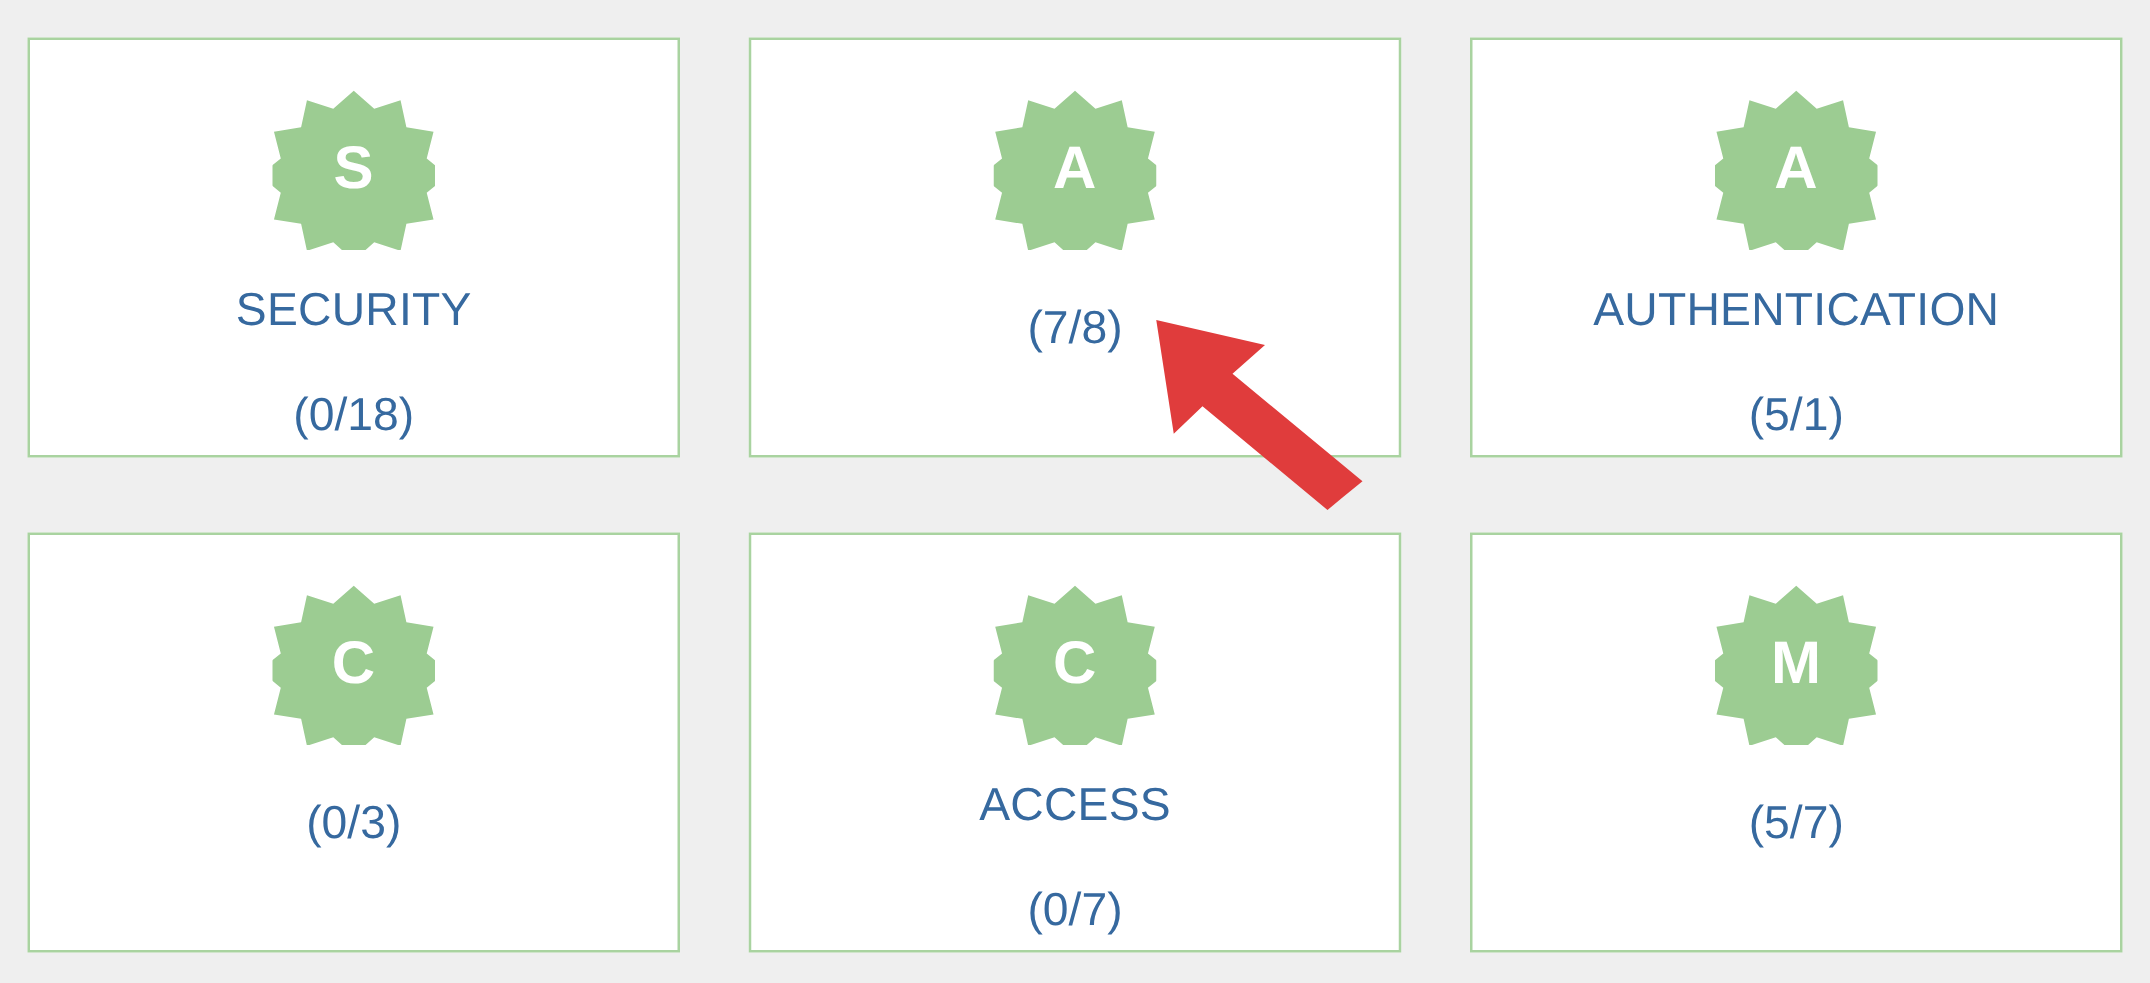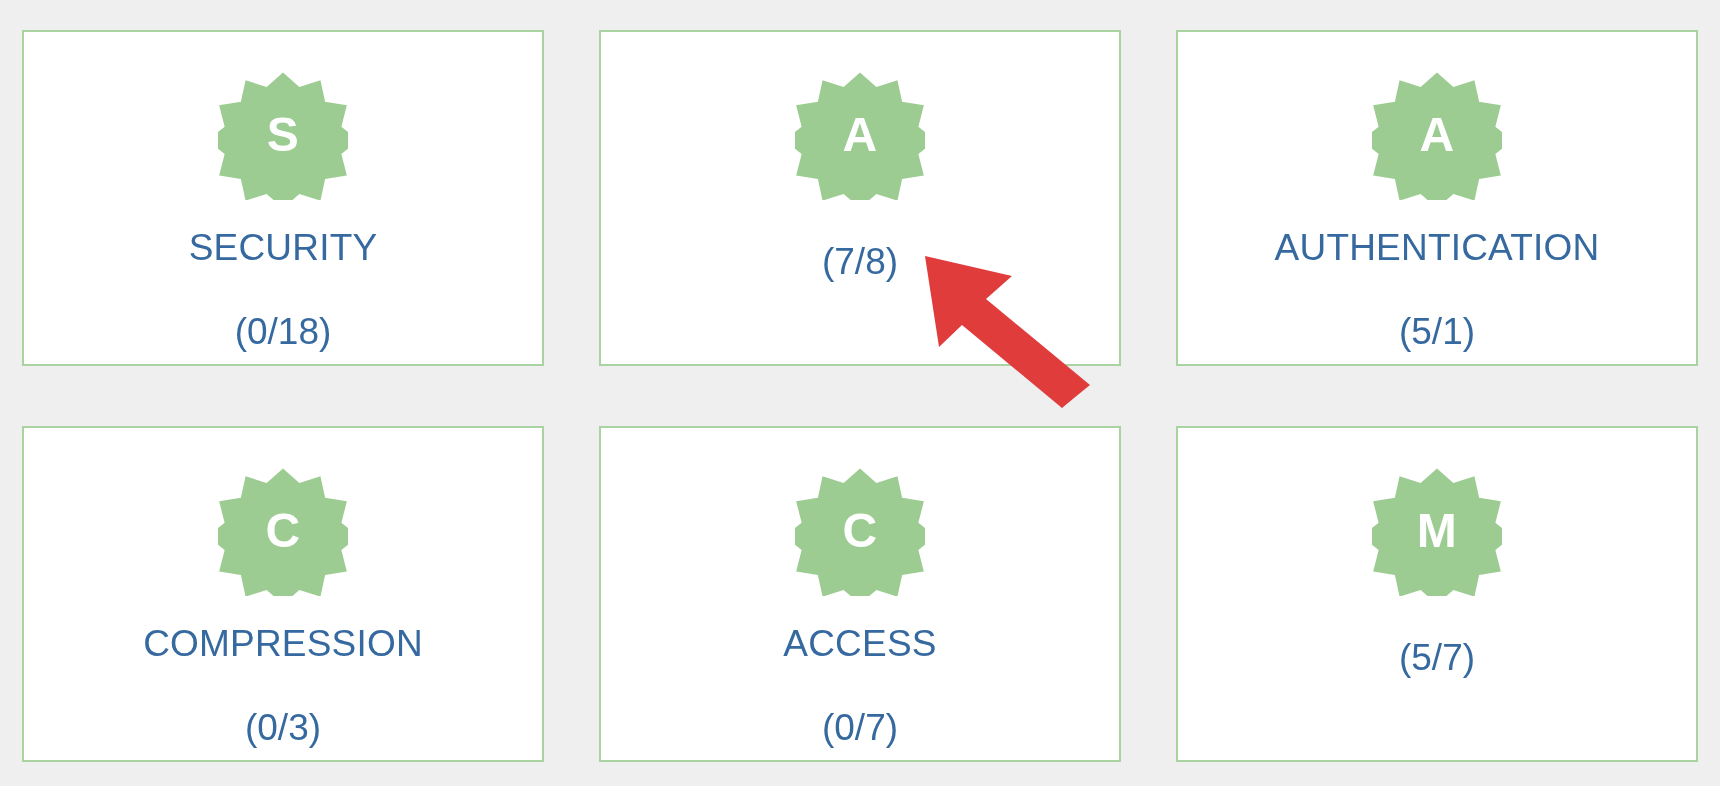--- a/index.html
+++ b/index.html
@@ -140,21 +140,20 @@
     <div class="card-count">(5/1)</div>
   </div>
 
   <div class="card">
     <div class="badge">
       <svg viewBox="0 0 100 100" xmlns="http://www.w3.org/2000/svg" aria-hidden="true">
         <polygon fill="#9ccc92" points="50,2 62.6,13.1 78.8,7.9 82.4,24.5 99.1,27.2 94.9,43.7 108,54.2 94.9,64.7 99.1,81.2 82.4,83.9 78.8,100.5 62.6,95.3 50,106.4 37.4,95.3 21.2,100.5 17.6,83.9 0.9,81.2 5.1,64.7 -8,54.2 5.1,43.7 0.9,27.2 17.6,24.5 21.2,7.9 37.4,13.1"></polygon>
       </svg>
       <span class="badge-letter">C</span>
     </div>
-    <div class="card-label">COMPRESSION</div>
     <div class="card-count">(0/3)</div>
   </div>
 
   <div class="card">
     <div class="badge">
       <svg viewBox="0 0 100 100" xmlns="http://www.w3.org/2000/svg" aria-hidden="true">
         <polygon fill="#9ccc92" points="50,2 62.6,13.1 78.8,7.9 82.4,24.5 99.1,27.2 94.9,43.7 108,54.2 94.9,64.7 99.1,81.2 82.4,83.9 78.8,100.5 62.6,95.3 50,106.4 37.4,95.3 21.2,100.5 17.6,83.9 0.9,81.2 5.1,64.7 -8,54.2 5.1,43.7 0.9,27.2 17.6,24.5 21.2,7.9 37.4,13.1"></polygon>
       </svg>
       <span class="badge-letter">C</span>
     </div>

